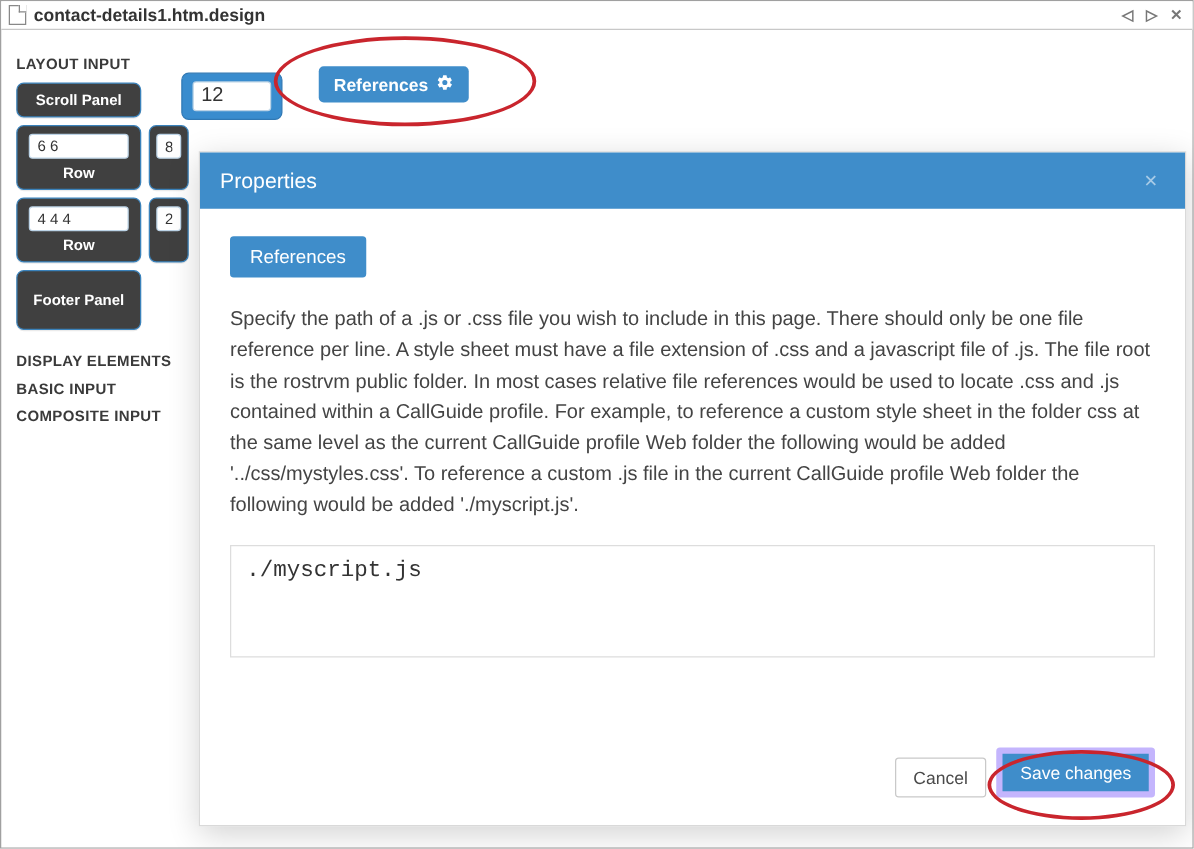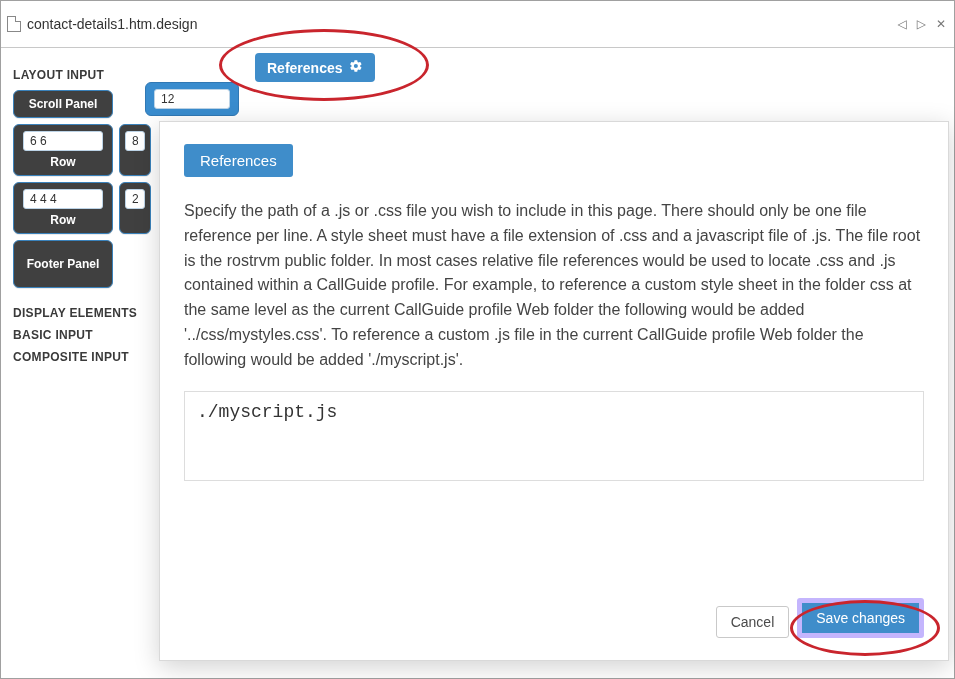--- a/index.html
+++ b/index.html
@@ -16,24 +16,24 @@
   .window-frame {
     border: 1px solid #a0a0a0;
     width: 955px;
     height: 679px;
     position: relative;
   }
   
   .titlebar {
     display: flex;
     justify-content: space-between;
-    padding: 15px 6px;
+    padding: 3px 6px;
     border-bottom: 1px solid #c8c8c8;
     background: #fff;
-    font-weight: 400;
+    font-weight: 700;
     font-size: 14px;
   }
   .titlebar-left { display: flex; align-items: center; gap: 6px; }
   .doc-icon {
     width: 14px; height: 16px;
     border: 1px solid #888;
     position: relative;
     background: #fff;
   }
   .doc-icon::after {
@@ -98,25 +98,25 @@
     position: absolute;
     top: 24px; left: -10px;
     background: #398cce;
     border: 1px solid #3078b4;
     border-radius: 6px;
     padding: 6px 8px;
     display: inline-flex;
     align-items: center;
   }
   .twelve-block input {
-    width: 76px;
+    width: 63px;
     border: 1px solid #bcd3e6;
     background: #fff;
     color: #333;
-    font-size: 12px;
+    font-size: 16px;
     padding: 2px 6px;
     border-radius: 3px;
   }
   .ref-ellipse {
     position: absolute;
     top: 28px; left: 218px;
     width: 210px; height: 72px;
     border: 3px solid #c9252d;
     border-radius: 50%;
     pointer-events: none;
@@ -305,20 +305,24 @@
   <div class="references-chip">
     <span>References</span>
     <span class="gear-icon">
       <svg viewBox="0 0 24 24">
           <path d="M19.14,12.94a7.14,7.14,0,0,0,.05-.94,7.14,7.14,0,0,0-.05-.94l2.11-1.65a.5.5,0,0,0,.12-.64l-2-3.46a.5.5,0,0,0-.61-.22l-2.49,1a7,7,0,0,0-1.63-.94l-.38-2.65A.5.5,0,0,0,13.77,2H9.77a.5.5,0,0,0-.49.42L8.9,5.07a7,7,0,0,0-1.63.94l-2.49-1a.5.5,0,0,0-.61.22l-2,3.46a.5.5,0,0,0,.12.64L4.4,11a7.14,7.14,0,0,0-.05.94,7.14,7.14,0,0,0,.05.94L2.29,14.53a.5.5,0,0,0-.12.64l2,3.46a.5.5,0,0,0,.61.22l2.49-1a7,7,0,0,0,1.63.94l.38,2.65a.5.5,0,0,0,.49.42h4a.5.5,0,0,0,.49-.42l.38-2.65a7,7,0,0,0,1.63-.94l2.49,1a.5.5,0,0,0,.61-.22l2-3.46a.5.5,0,0,0-.12-.64ZM11.77,15.5A3.5,3.5,0,1,1,15.27,12,3.5,3.5,0,0,1,11.77,15.5Z"></path>
         </svg>
     </span>
   </div>
 
   <div class="modal">
+    <div class="modal-header">
+      <span>Properties</span>
+      <span class="modal-close">×</span>
+    </div>
     <div class="modal-body">
       <div class="tab-btn">
         <span>References</span>
       </div>
       <p class="help-text">Specify the path of a .js or .css file you wish to include in this page. There should only be one file reference per line. A style sheet must have a file extension of .css and a javascript file of .js. The file root is the rostrvm public folder. In most cases relative file references would be used to locate .css and .js contained within a CallGuide profile. For example, to reference a custom style sheet in the folder css at the same level as the current CallGuide profile Web folder the following would be added '../css/mystyles.css'. To reference a custom .js file in the current CallGuide profile Web folder the following would be added './myscript.js'.</p>
       <textarea class="ref-textarea" style="">./myscript.js</textarea>
     </div>
     <div class="modal-footer">
       <button class="btn btn-cancel">Cancel</button>
       <button class="btn btn-primary">Save changes</button>

